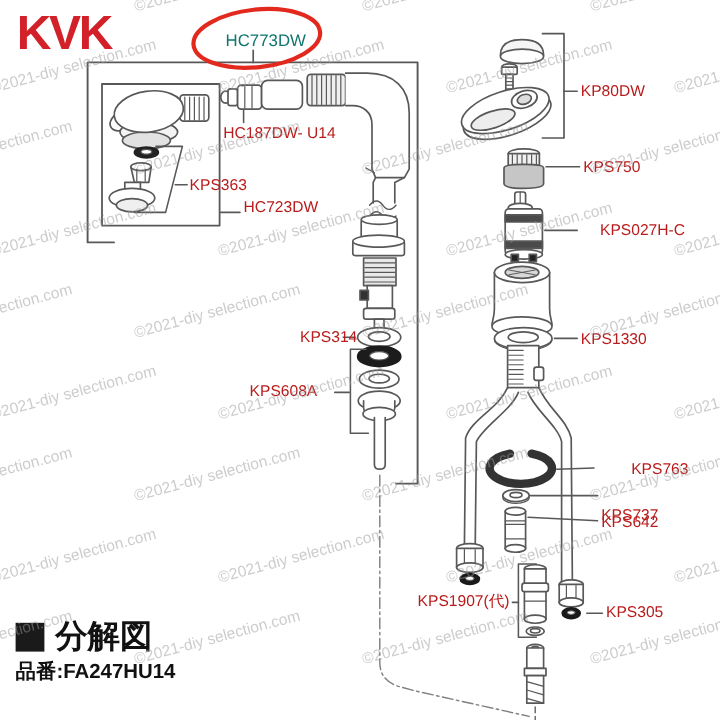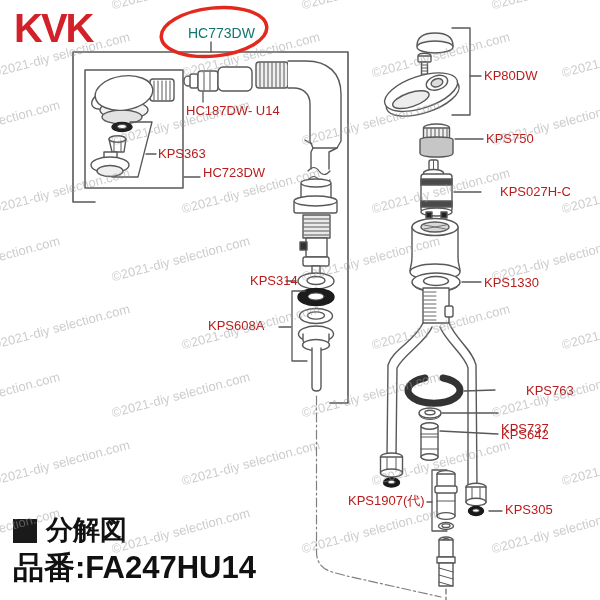--- a/index.html
+++ b/index.html
@@ -17,21 +17,21 @@
     position:absolute;left:14px;top:8px;font-size:40px;font-weight:900;
     letter-spacing:-2px;line-height:1;
   }
   .circled-label{
     position:absolute;left:188px;top:25px;font-size:14px;color:#0f766e;white-space:nowrap;
   }
   .section-row{position:absolute;left:13px;top:517px;display:flex;align-items:center;}
   .sq{display:inline-block;width:24px;height:24px;background:#1a1a1a;margin-right:9px;}
   .section-title{font-size:27px;font-weight:bold;color:#111;line-height:1;}
   .product-code{
-    position:absolute;left:13px;top:551px;font-size:31px;font-weight:bold;color:#111;line-height:1.1;
+    position:absolute;left:13px;top:551px;font-size:17px;font-weight:bold;color:#111;line-height:1.1;
   }
   #watermarks{position:absolute;inset:0;pointer-events:none;}
   .wm{
     position:absolute;transform:rotate(-15deg);transform-origin:left top;
     font-size:13px;color:#9a9a9a;opacity:.5;white-space:nowrap;
   }
 </style>
 </head>
 <body>
 

